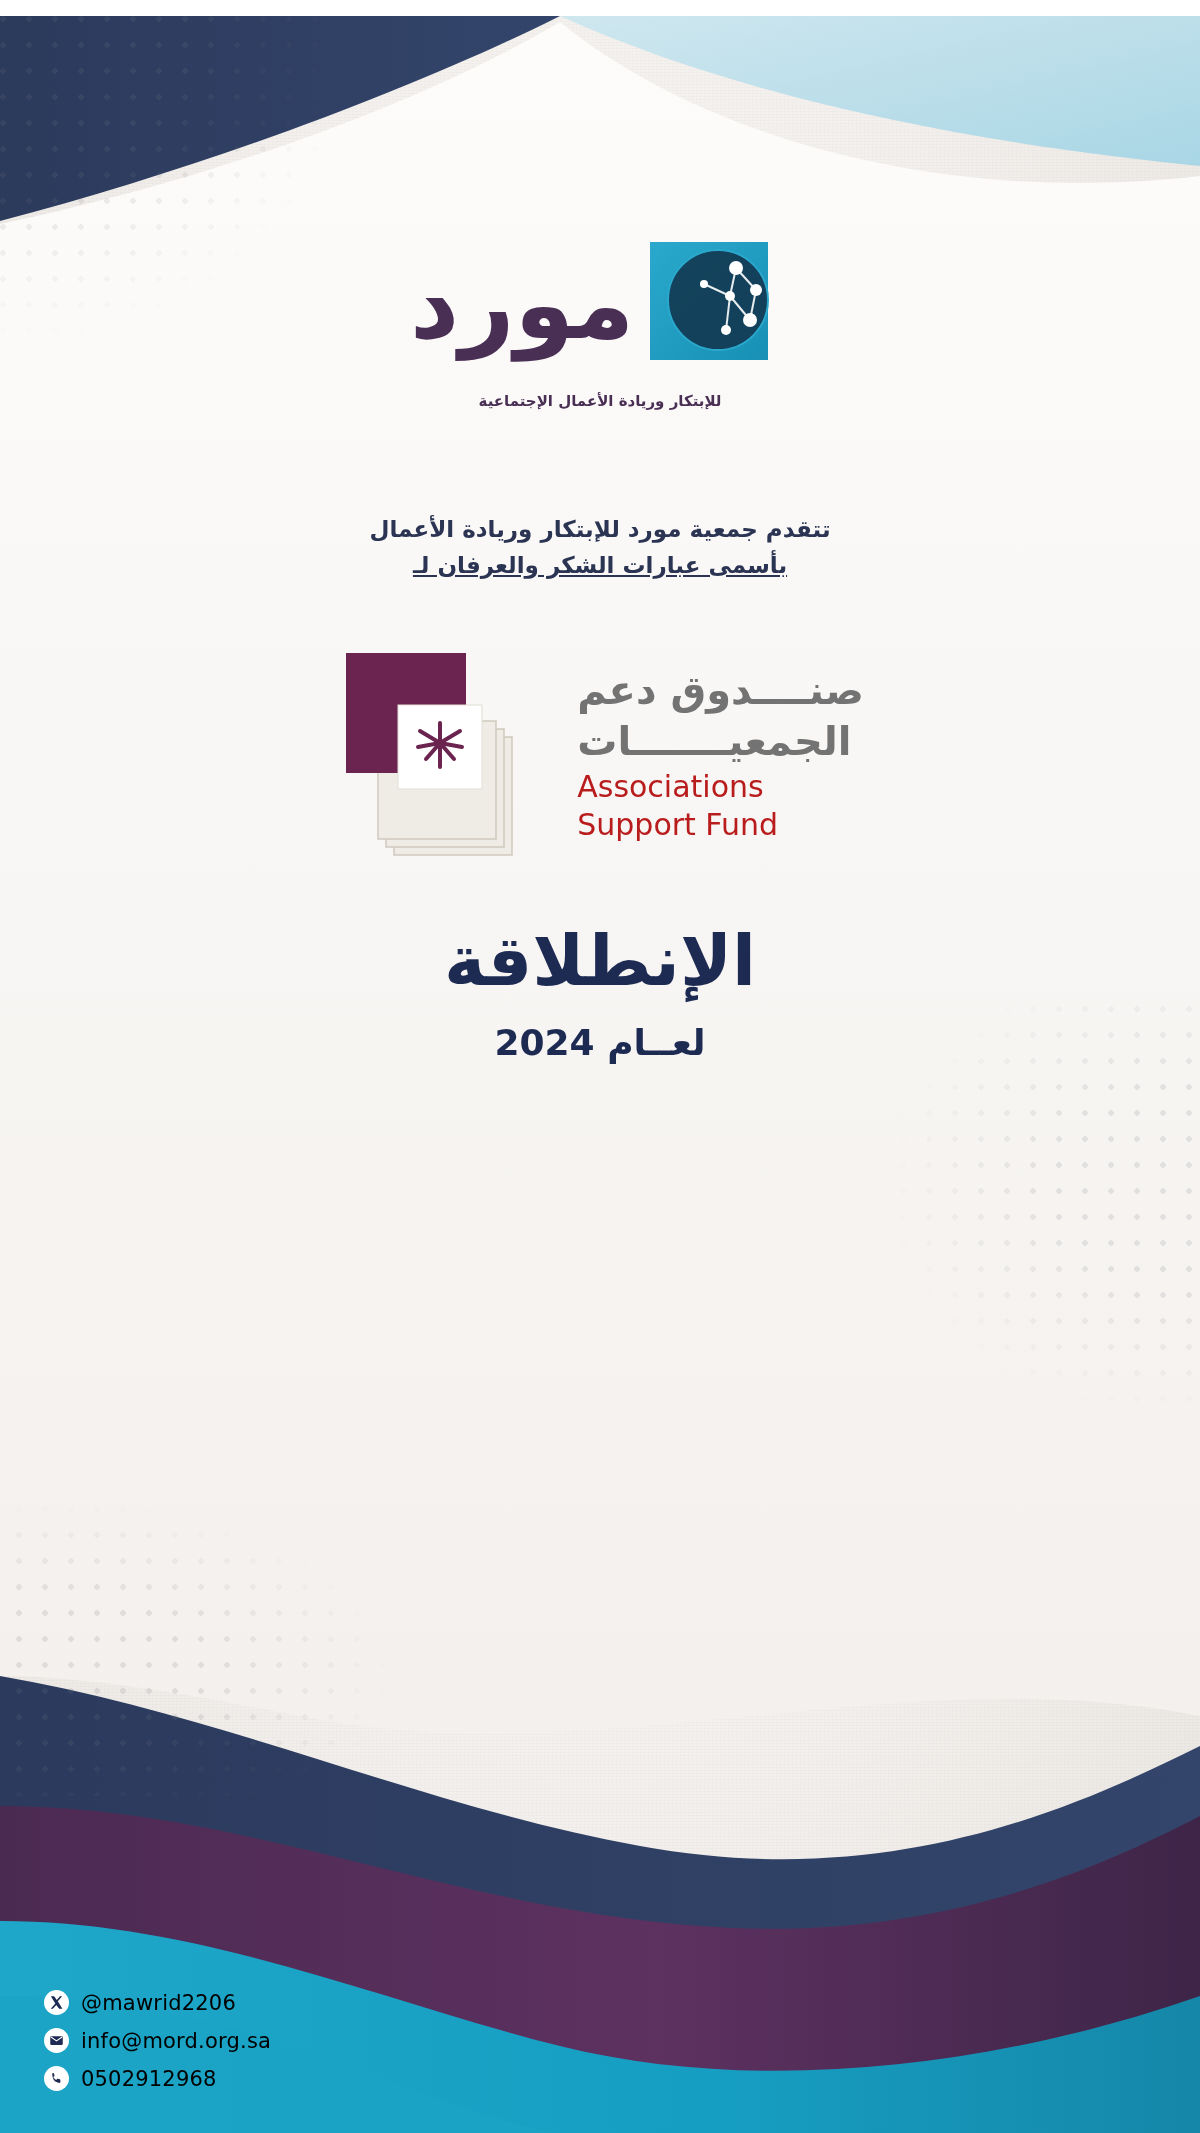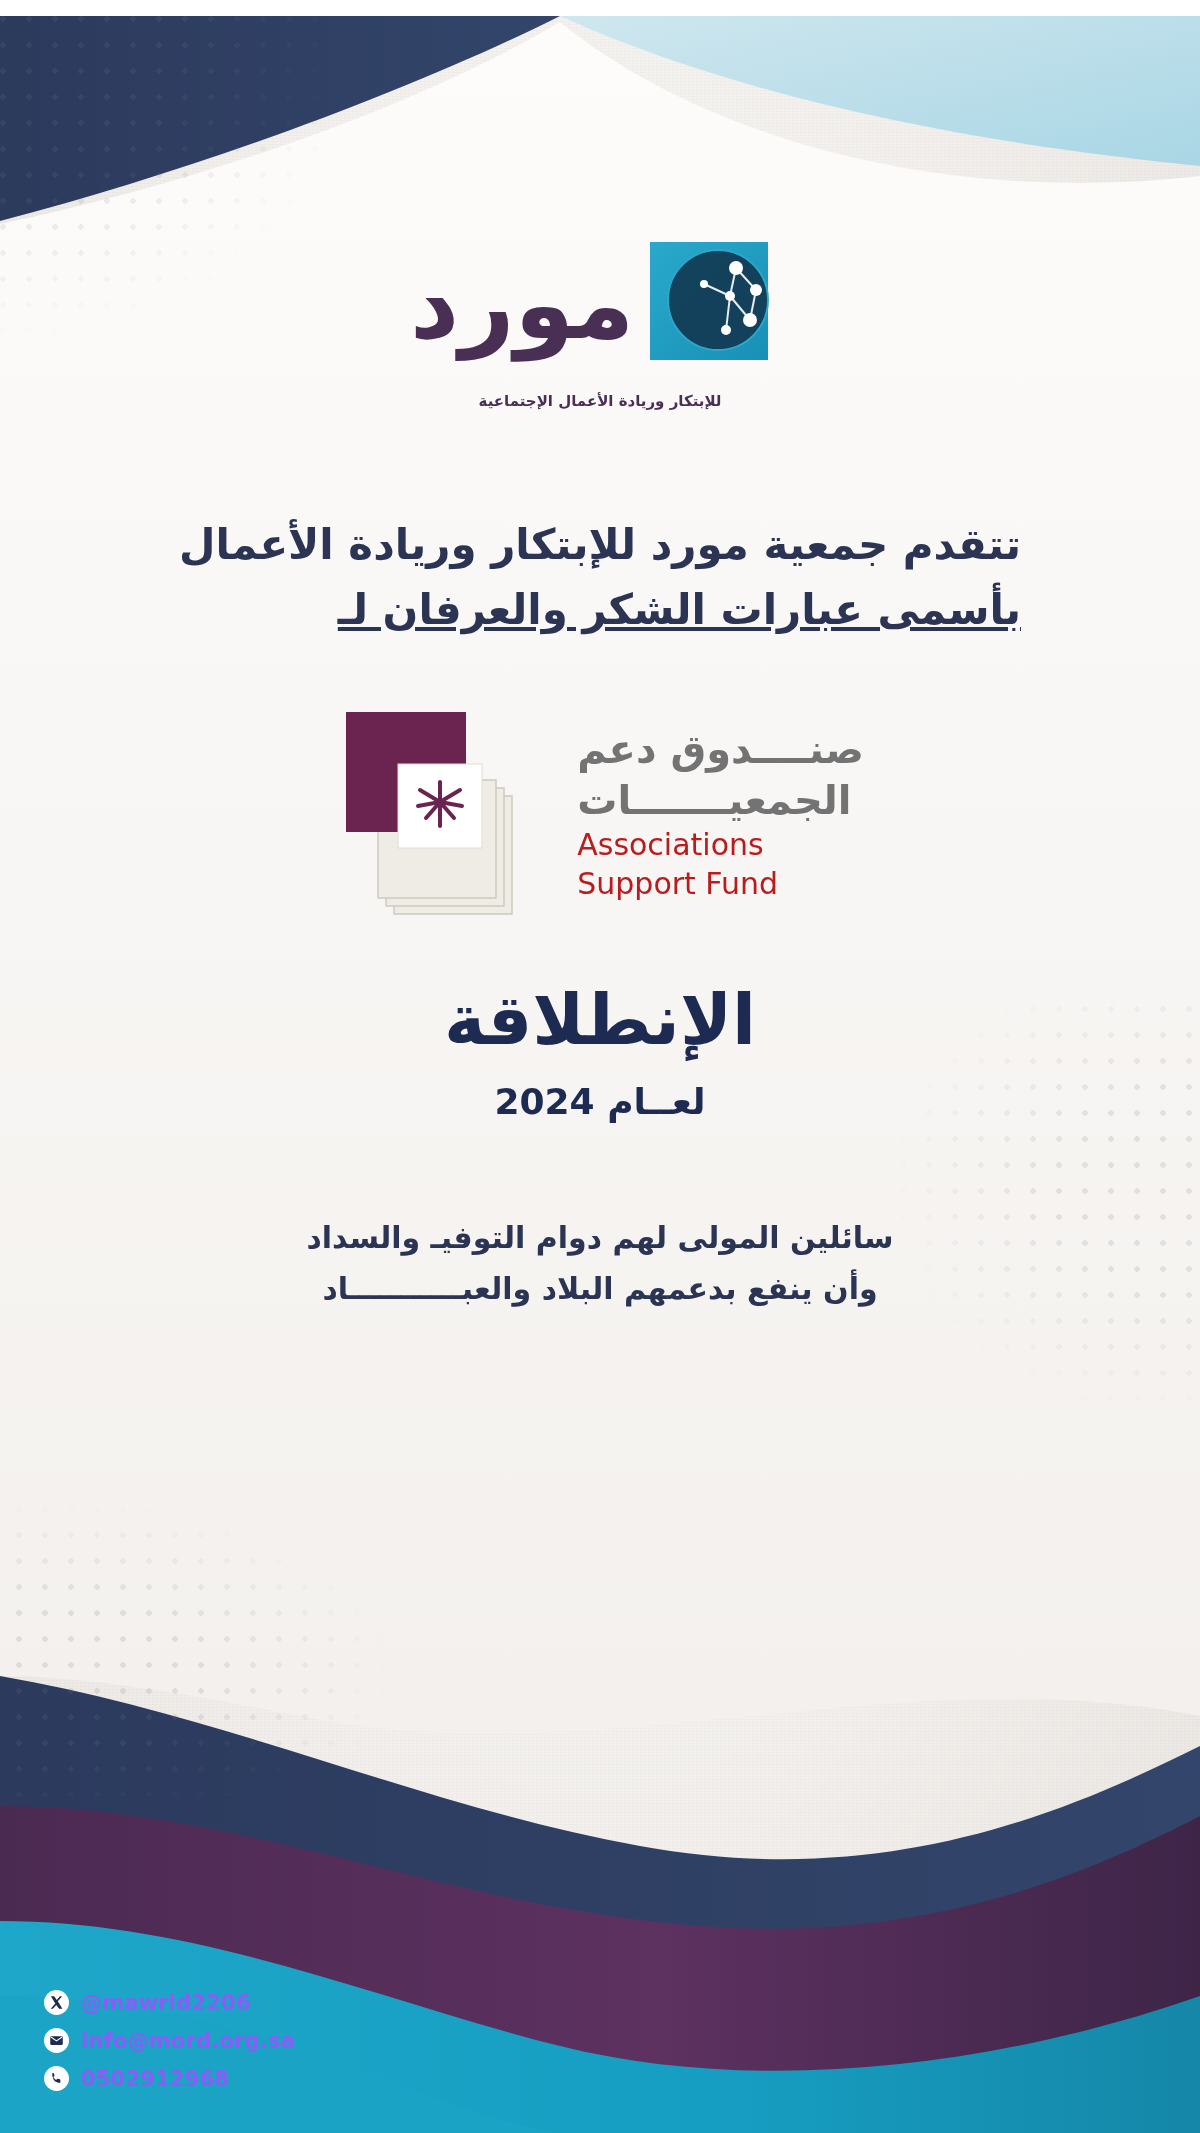--- a/index.html
+++ b/index.html
@@ -81,24 +81,24 @@
     font-size: 15px;
     letter-spacing: 0px;
     color: #4a2f55;
     font-weight: 600;
     direction: rtl;
   }
 
   
   .headline {
     margin-top: 118px;
-    text-align: right;
+    text-align: center;
     color: #2b3553;
     font-weight: 700;
-    font-size: 42px;
+    font-size: 23px;
     line-height: 1.55;
     direction: rtl;
     letter-spacing: 0px;
   }
   .headline .l2 { display: block; text-decoration: underline; }
 
   
   .asf {
     margin-top: 54px;
     display: flex;
@@ -183,24 +183,23 @@
     display: flex;
     flex-direction: column;
     gap: 13px;
     direction: ltr;
     z-index: 8;
   }
   .contact-row {
     display: flex;
     align-items: center;
     gap: 12px;
-    color: #8b5cf6;
+    color: #000000;
     font-size: 21px;
     letter-spacing: 0.2px;
-    font-weight: bold;
   }
   .c-icon {
     width: 25px; height: 25px;
     border-radius: 50%;
     background: #ffffff;
     display: flex;
     align-items: center;
     justify-content: center;
     flex: 0 0 auto;
   }
@@ -351,24 +350,20 @@
         <div class="ar2">الجمعيـــــــات</div>
         <div class="en1">Associations</div>
         <div class="en2">Support Fund</div>
       </div>
     </div>
 
 
     <div class="program">الإنطلاقة</div>
     <div class="year">لعــام 2024</div>
 
-    <div class="closing">
-      <span class="c1">سائلين المولى لهم دوام التوفيـ والسداد</span>
-      <span class="c2">وأن ينفع بدعمهم البلاد والعبـــــــــــاد</span>
-    </div>
 
   </div>
 
   <div class="contacts">
 
     <div class="contact-row">
       <span class="c-icon">
         <svg viewBox="0 0 24 24" width="15" height="15" aria-hidden="true">
           <path fill="#1d2a52" d="M3 2h5.2l4.2 5.8L17.6 2H21l-6.9 8.1L21.4 22h-5.2l-4.5-6.2L6.2 22H2.8l7.3-8.6L3 2z"></path>
         </svg>

